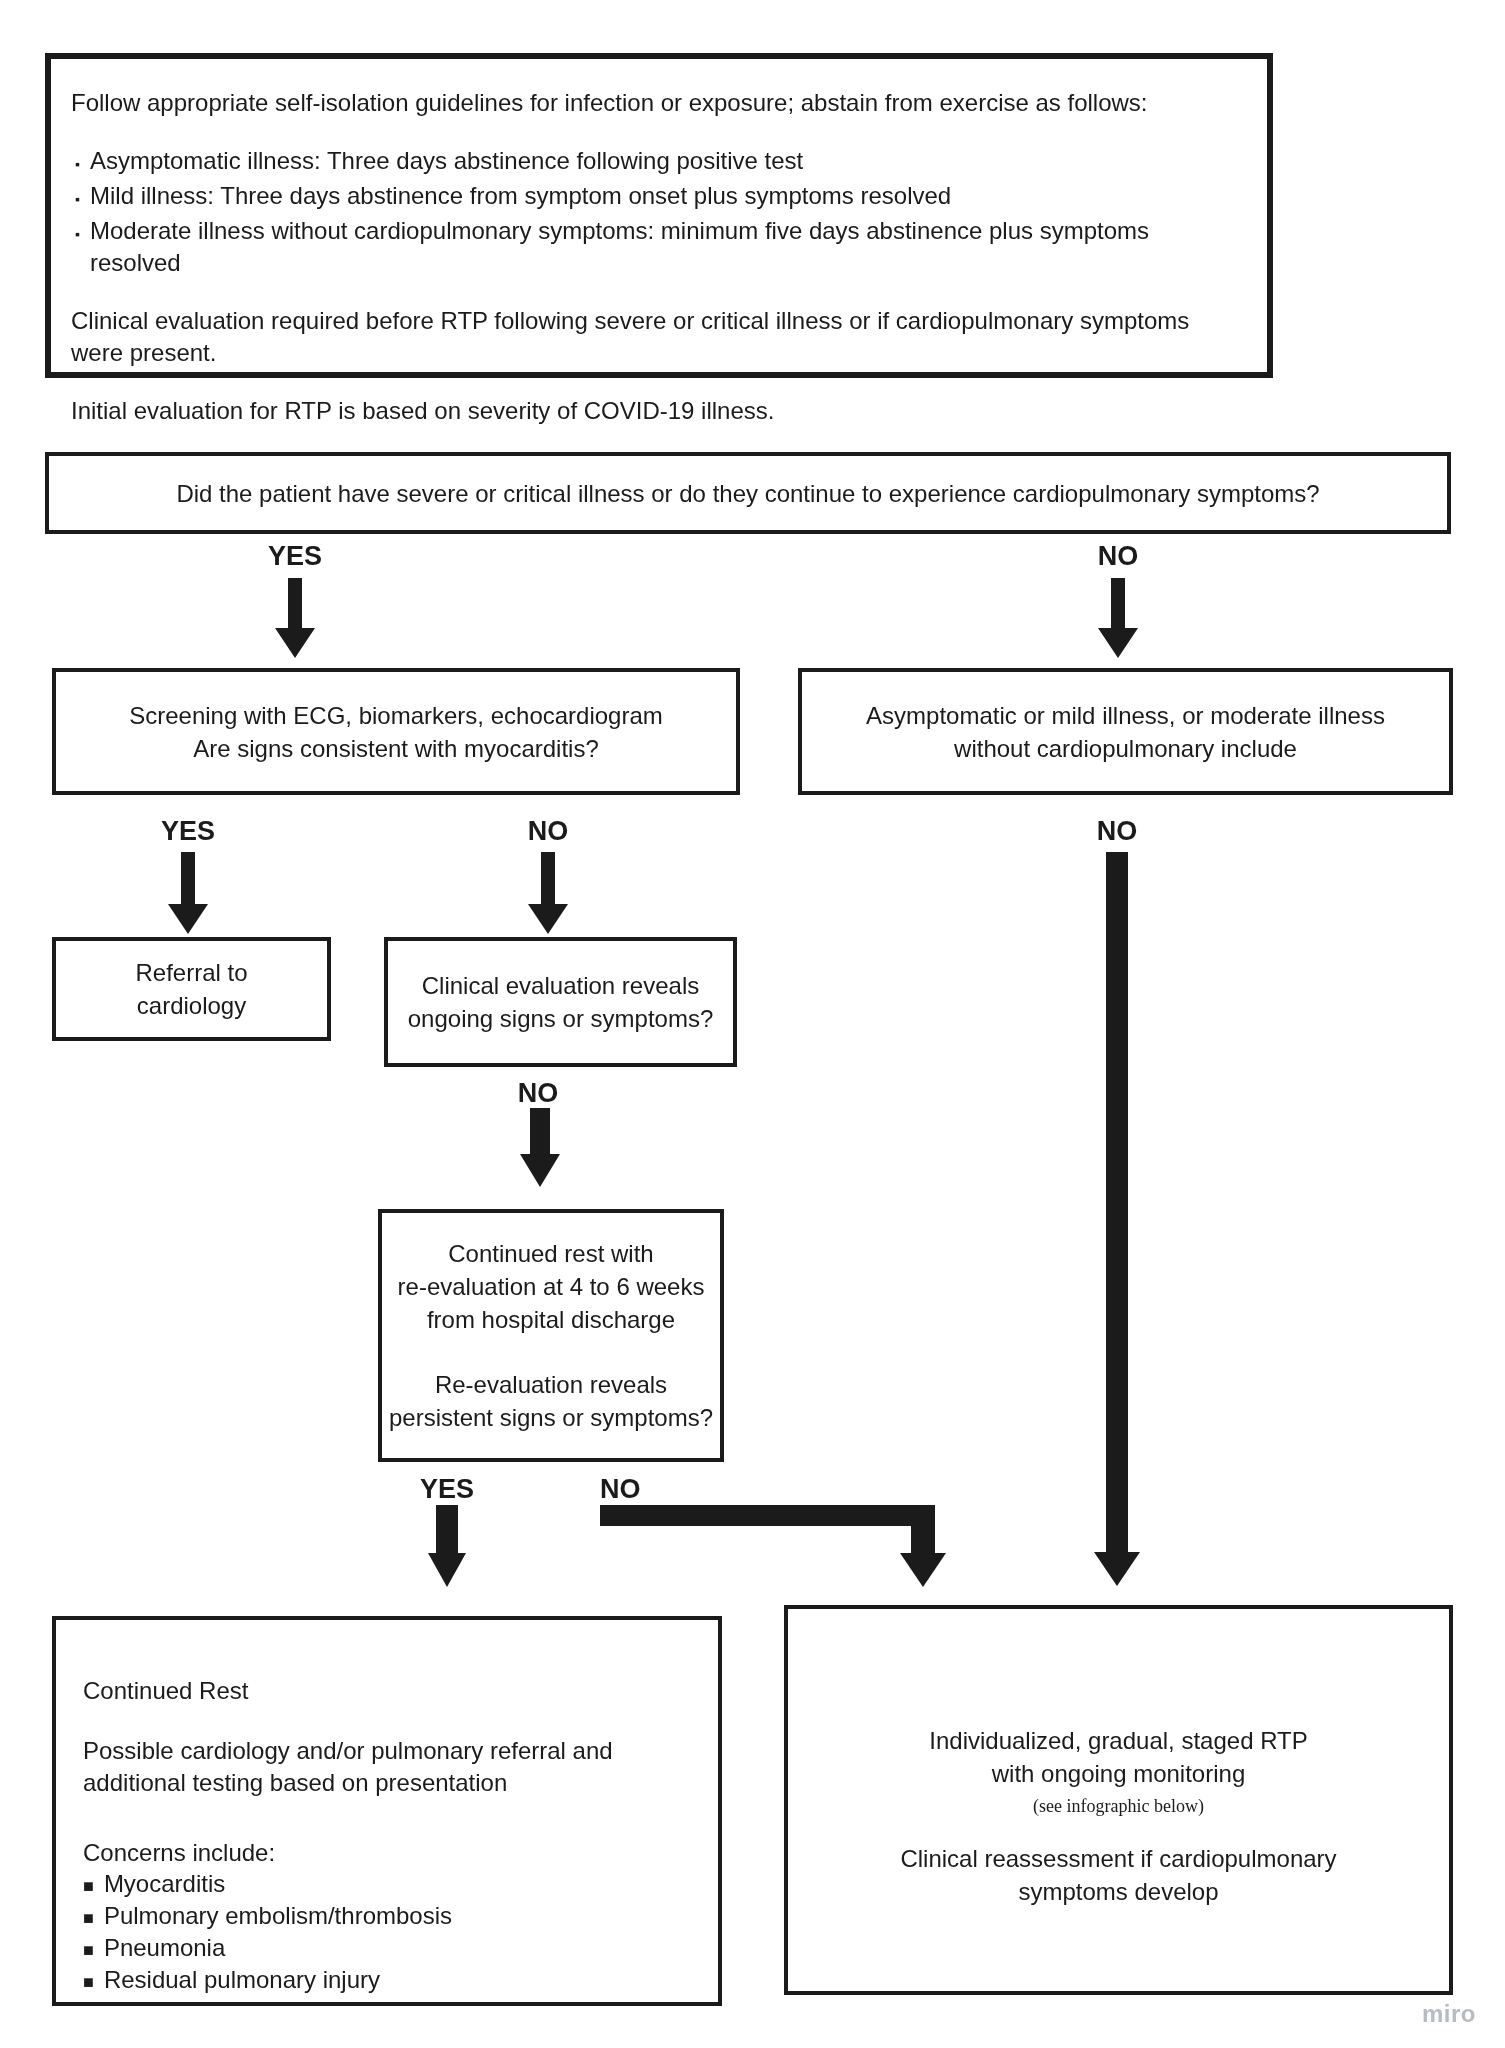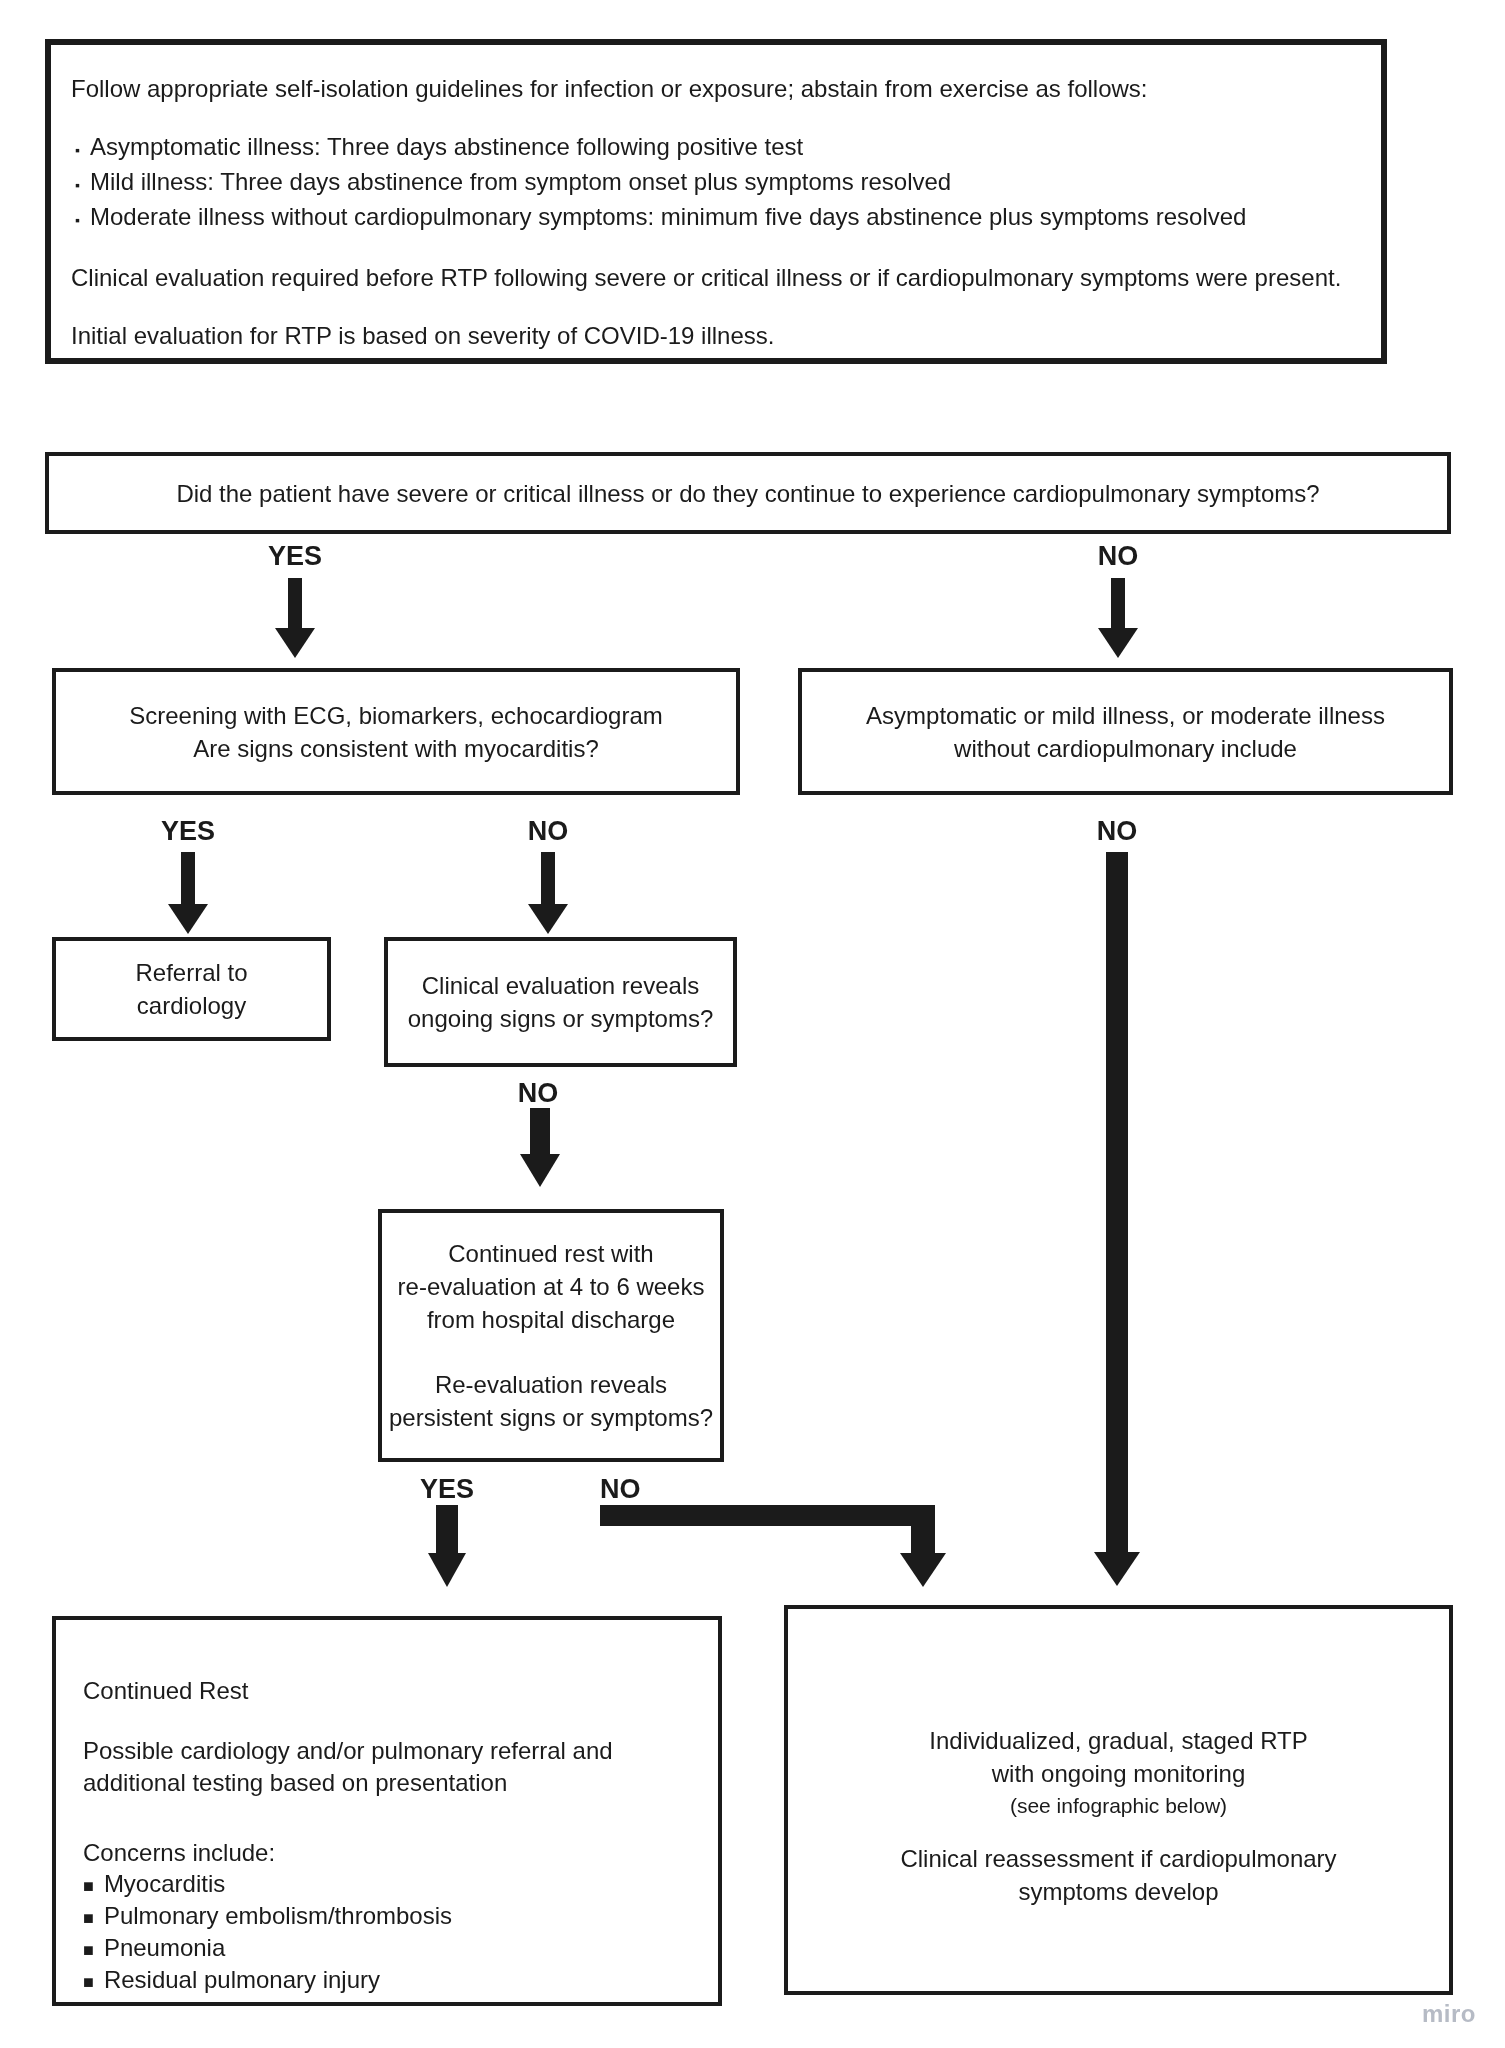--- a/index.html
+++ b/index.html
@@ -53,36 +53,36 @@
   .bullet-row .glyph { font-size: 14px; margin: 0 10px 0 4px; flex: 0 0 auto; }
   
   .rest { padding: 55px 24px 0 66px; }
   .rest .title { margin: 0; }
   .rest .desc { margin: 28px 0 0 0; }
   .rest .concerns-label { margin: 38px 0 0 0; }
   .rest .concern-row { display: flex; align-items: baseline; line-height: 30px; }
   .rest .concern-row .glyph { font-size: 18px; margin-right: 10px; flex: 0 0 auto; }
   
   .rtp { padding: 115px 10px 0 10px; text-align: center; }
-  .rtp .note { font-size: 21px; line-height: 24px; margin-top: 4px; }
+  .rtp .note { font-size: 18px; line-height: 24px; margin-top: 4px; font-family: Liberation Serif, serif; }
   .rtp .group2 { margin-top: 24px; }
   .watermark {
     position: absolute;
     left: 1422px; top: 1998px;
     font-size: 24px; font-weight: 600;
     letter-spacing: 0.5px;
     color: #b6bbc5;
   }
 </style>
 </head>
 <body>
 
 <div class="canvas">
 
-  <div class="box thick guidelines" style="left:45px; top:39px; width:1342px; height:325px;">
+  <div class="box thick guidelines" style="left:45px; top:53px; width:1228px; height:325px;">
     <p class="intro">Follow appropriate self-isolation guidelines for infection or exposure; abstain from exercise as follows:</p>
     <div>
       <div class="bullet-row">
         <span class="glyph">▪</span>
         <span>Asymptomatic illness: Three days abstinence following positive test</span>
       </div>
       <div class="bullet-row">
         <span class="glyph">▪</span>
         <span>Mild illness: Three days abstinence from symptom onset plus symptoms resolved</span>
       </div>

